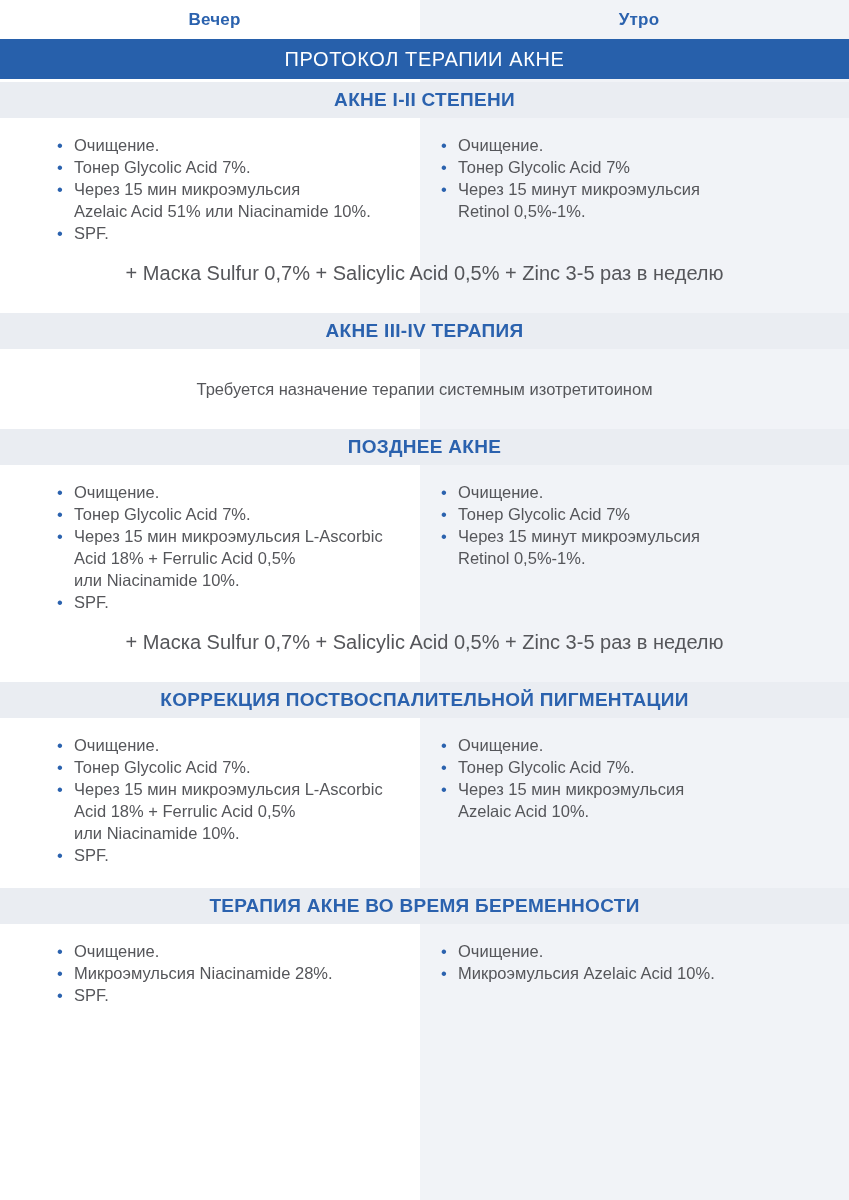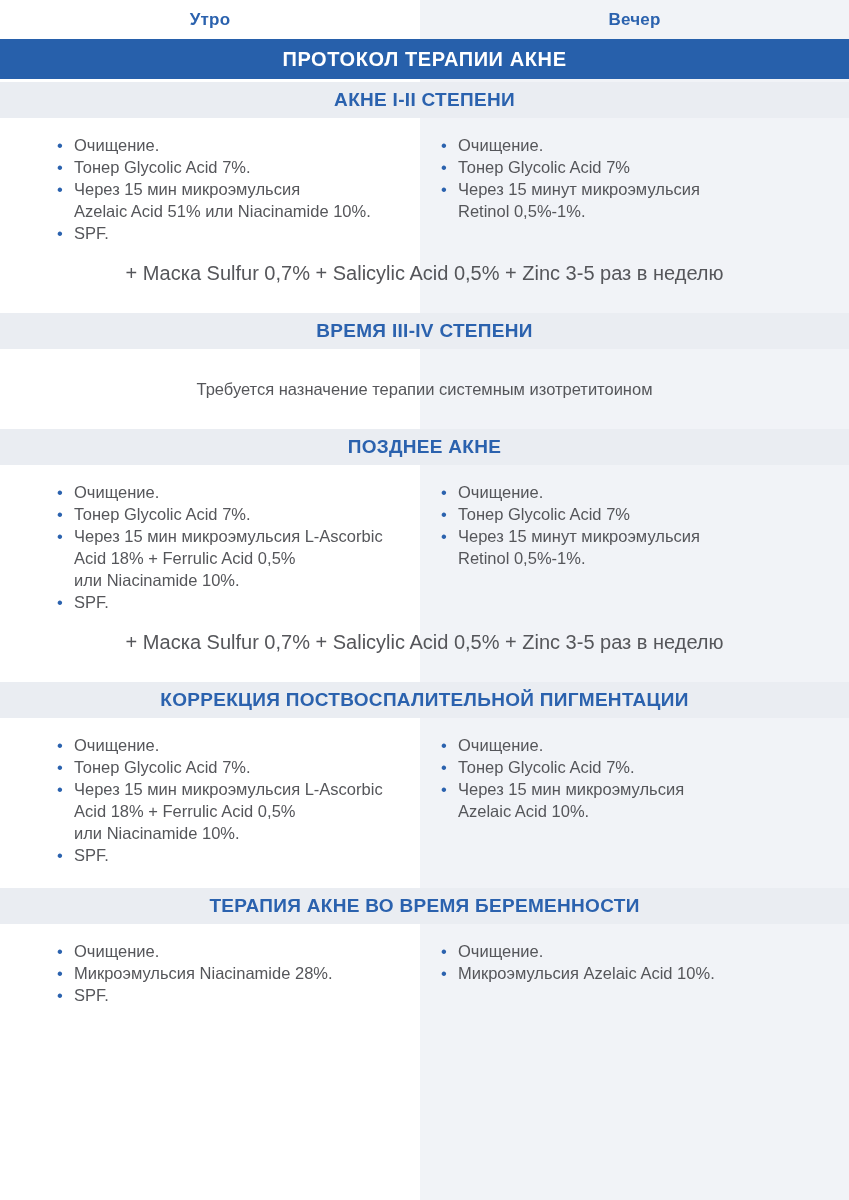--- a/index.html
+++ b/index.html
@@ -13,21 +13,21 @@
     -webkit-font-smoothing: antialiased;
   }
   .top-row { display:flex; height:39px; }
   .top-cell { display:flex; align-items:center; justify-content:center;
     font-size:17px; font-weight:bold; color:#2b62ae; letter-spacing:0.2px; }
   .top-cell.morning { width:420px; }
   .top-cell.evening { width:429px; }
   .banner {
     height:40px; background:#2760ab; color:#ffffff;
     display:flex; align-items:center; justify-content:center;
-    font-size:20px; font-weight:bold; letter-spacing:0.6px;
+    font-size:20px; font-weight:normal; letter-spacing:0.6px;
   }
   .band {
     height:36px; margin:3px 0; background:#eaedf2;
     display:flex; align-items:center; justify-content:center;
     color:#2b62ae; font-size:19px; font-weight:bold; letter-spacing:0.3px;
   }
   .cols { display:flex; padding:13px 0 8px 0; }
   .cols.no-footer { padding-bottom:19px; }
   .col { box-sizing:border-box; }
   .col.morning { width:420px; padding-left:57px; padding-right:10px; }
@@ -39,22 +39,22 @@
   .footer-line { text-align:center; font-size:20px; line-height:22px;
     color:#55565a; padding:10px 0 26px 0; }
   .note-line { text-align:center; font-size:16.5px; line-height:22px;
     color:#55565a; padding:26px 13px; }
 </style>
 </head>
 <body>
 
 <div class="page">
   <div class="top-row">
+    <div class="top-cell evening">Вечер</div>
     <div class="top-cell morning">Утро</div>
-    <div class="top-cell evening">Вечер</div>
   </div>
 
   <div class="banner">ПРОТОКОЛ ТЕРАПИИ АКНЕ</div>
 
   <div id="sections">
   <div>
     <div class="band">
       <span>АКНЕ I-II СТЕПЕНИ</span>
     </div>
   <div class="cols">
@@ -95,21 +95,21 @@
                 <div>Retinol 0,5%-1%.</div>
               </li>
             </ul>
           </div>
         </div>
         <div class="footer-line">+ Маска Sulfur 0,7% + Salicylic Acid 0,5% + Zinc 3-5 раз в неделю</div>
       </div>
 
   <div>
     <div class="band">
-      <span>ВРЕМЯ III-IV СТЕПЕНИ</span>
+      <span>АКНЕ III-IV ТЕРАПИЯ</span>
     </div>
   <div class="note-line">Требуется назначение терапии системным изотретитоином</div>
       </div>
 
   <div>
     <div class="band">
       <span>ПОЗДНЕЕ АКНЕ</span>
     </div>
   <div class="cols">
           <div class="col morning">

